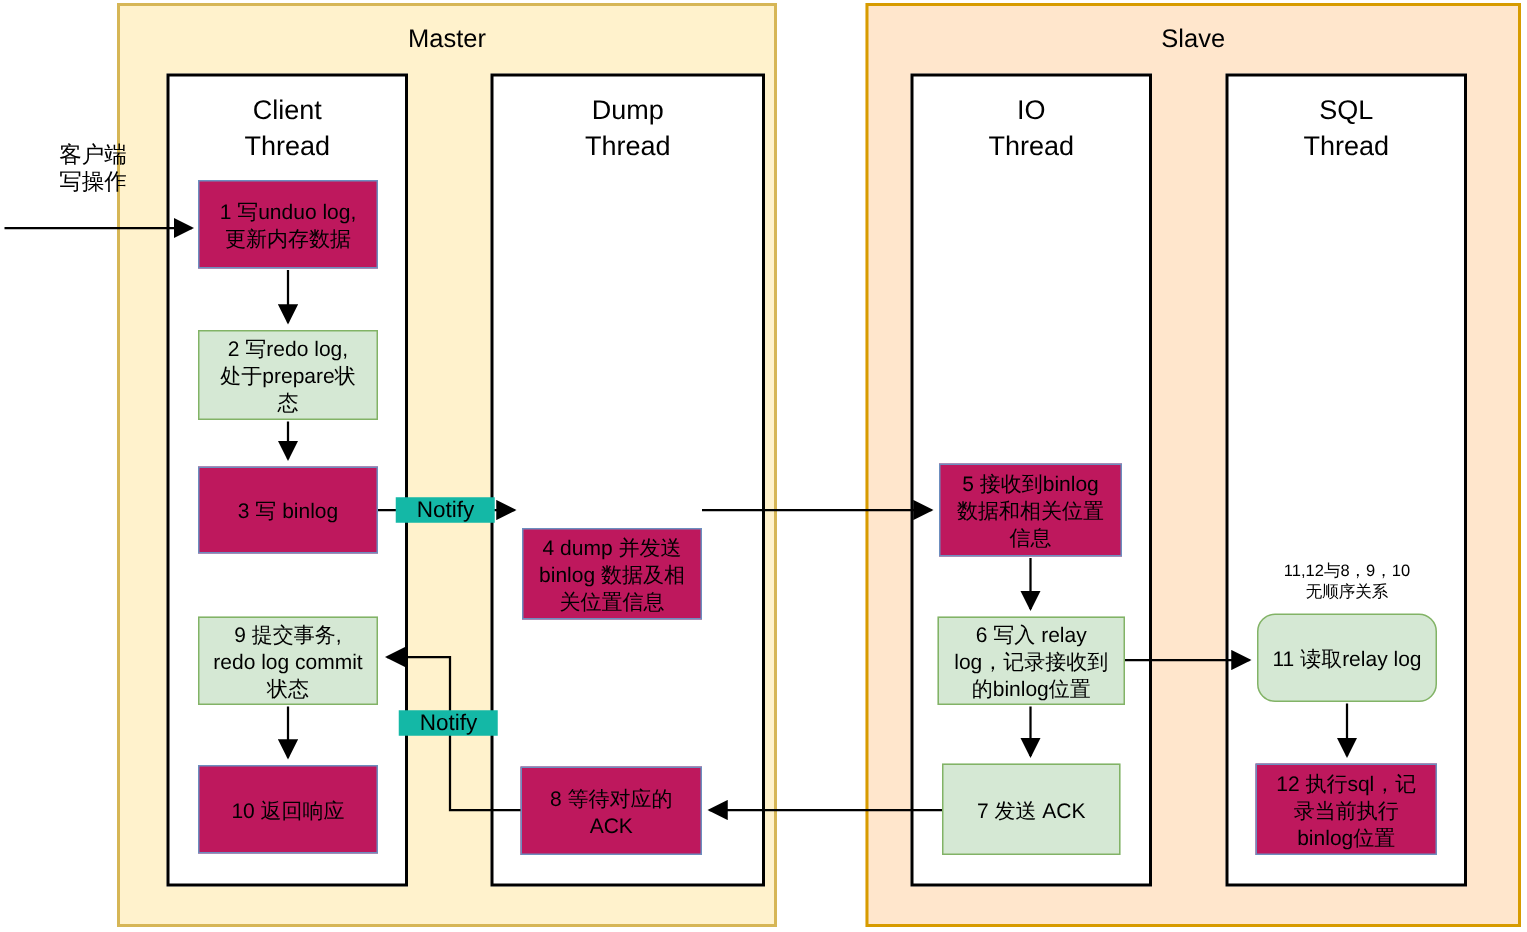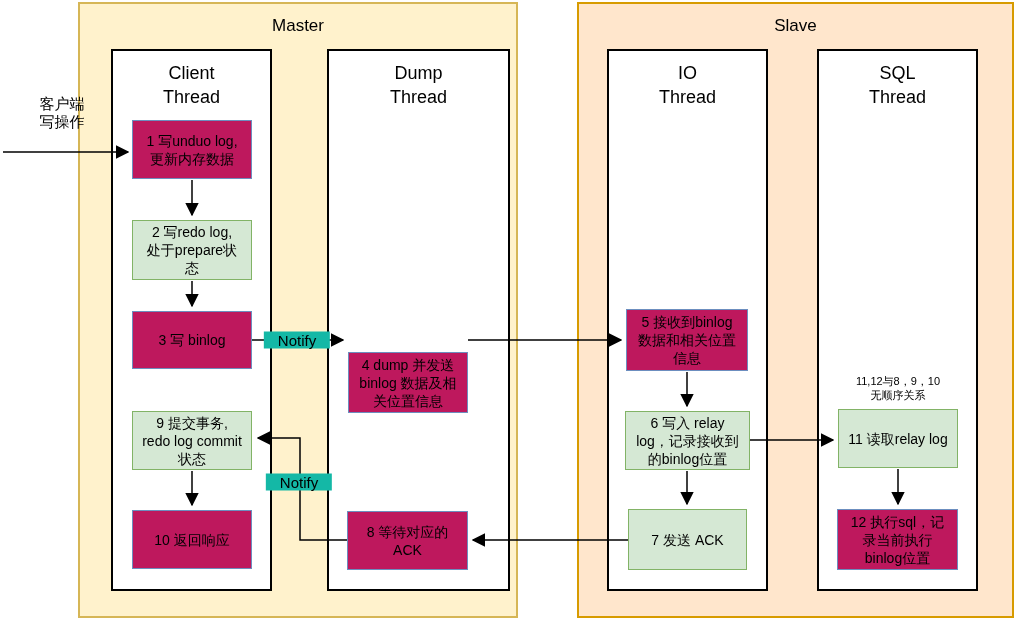--- a/index.html
+++ b/index.html
@@ -32,21 +32,21 @@
   .s1 {left:132px;top:120px;width:120px;height:59px;}
   .s2 {left:132px;top:220px;width:120px;height:60px;}
   .s3 {left:132px;top:311px;width:120px;height:58px;text-align:center;}
   .s9 {left:132px;top:411px;width:120px;height:59px;}
   .s10{left:132px;top:510px;width:120px;height:59px;}
   .s4 {left:348px;top:309px;width:120px;height:61px;margin-top:43px;}
   .s8 {left:347px;top:511px;width:121px;height:59px;}
   .s5 {left:626px;top:309px;width:122px;height:62px;}
   .s6 {left:625px;top:411px;width:125px;height:59px;}
   .s7 {left:628px;top:509px;width:119px;height:61px;}
-  .s11{left:838px;top:409px;width:120px;height:59px;}
+  .s11{left:838px;top:409px;width:120px;height:59px;border-radius:12px;}
   .s12{left:837px;top:509px;width:121px;height:61px;}
 
   
   svg.arrows{position:absolute;left:0;top:0;width:1018px;height:621px;pointer-events:none;}
   svg.arrows path{stroke:#000;stroke-width:1.5;fill:none;}
 
   
   .notify{position:absolute;transform:translate(-50%,-50%);background:#14b8a6;
           font-size:15px;padding:0 14px;white-space:nowrap;}
   .notify.n1{left:297px;top:340px;}

